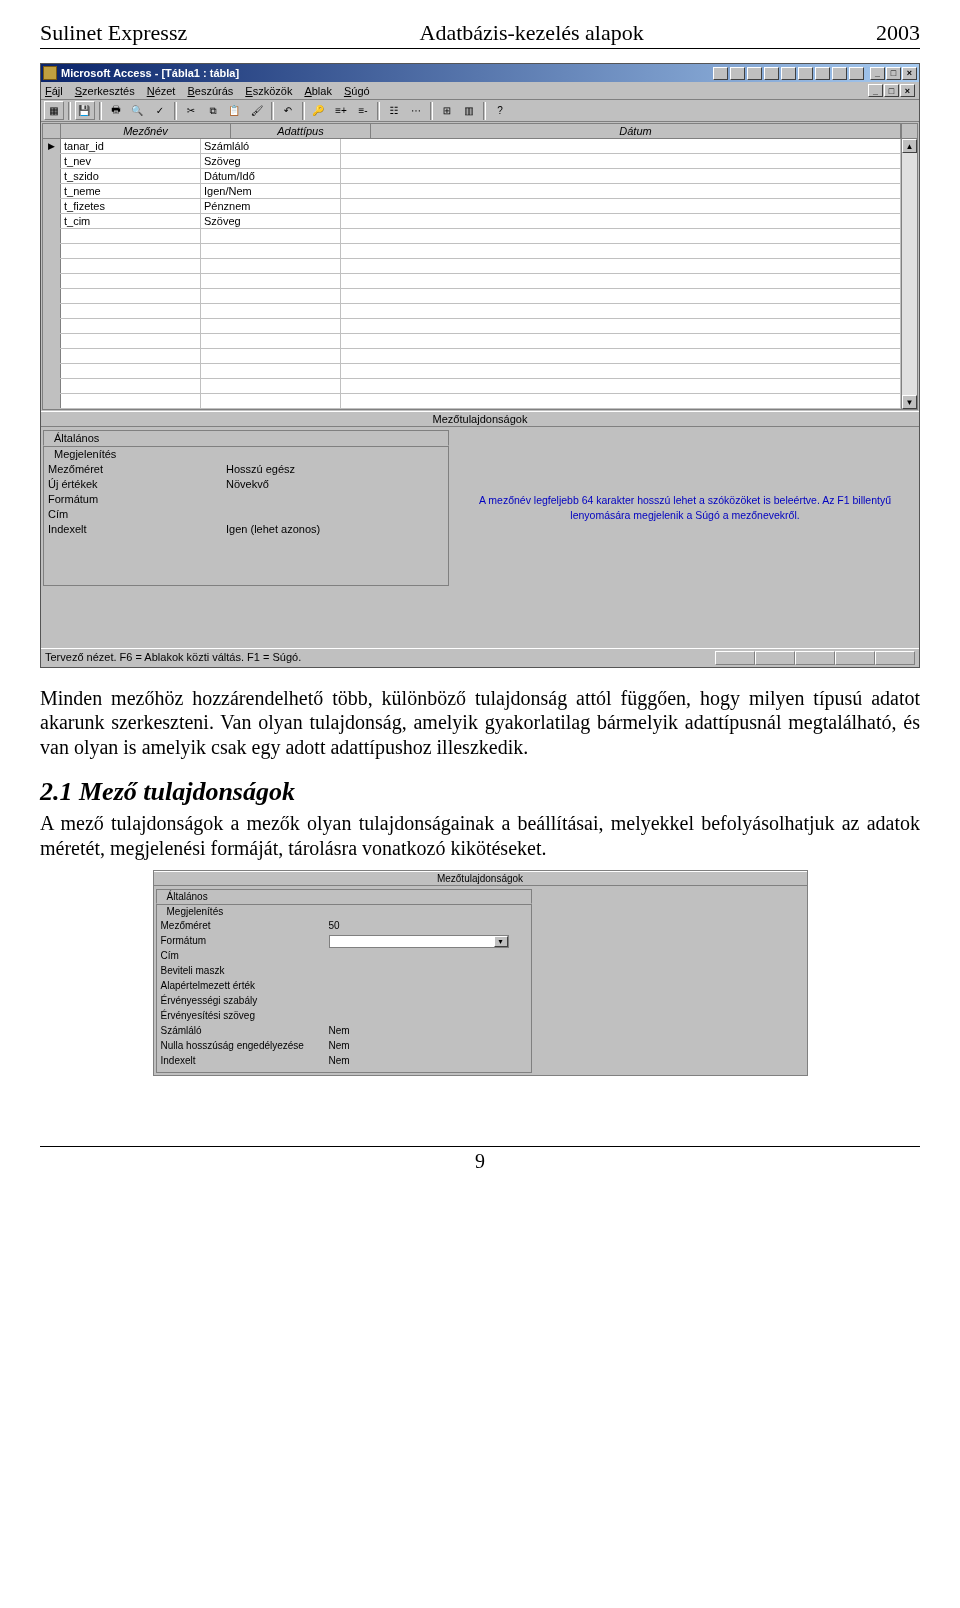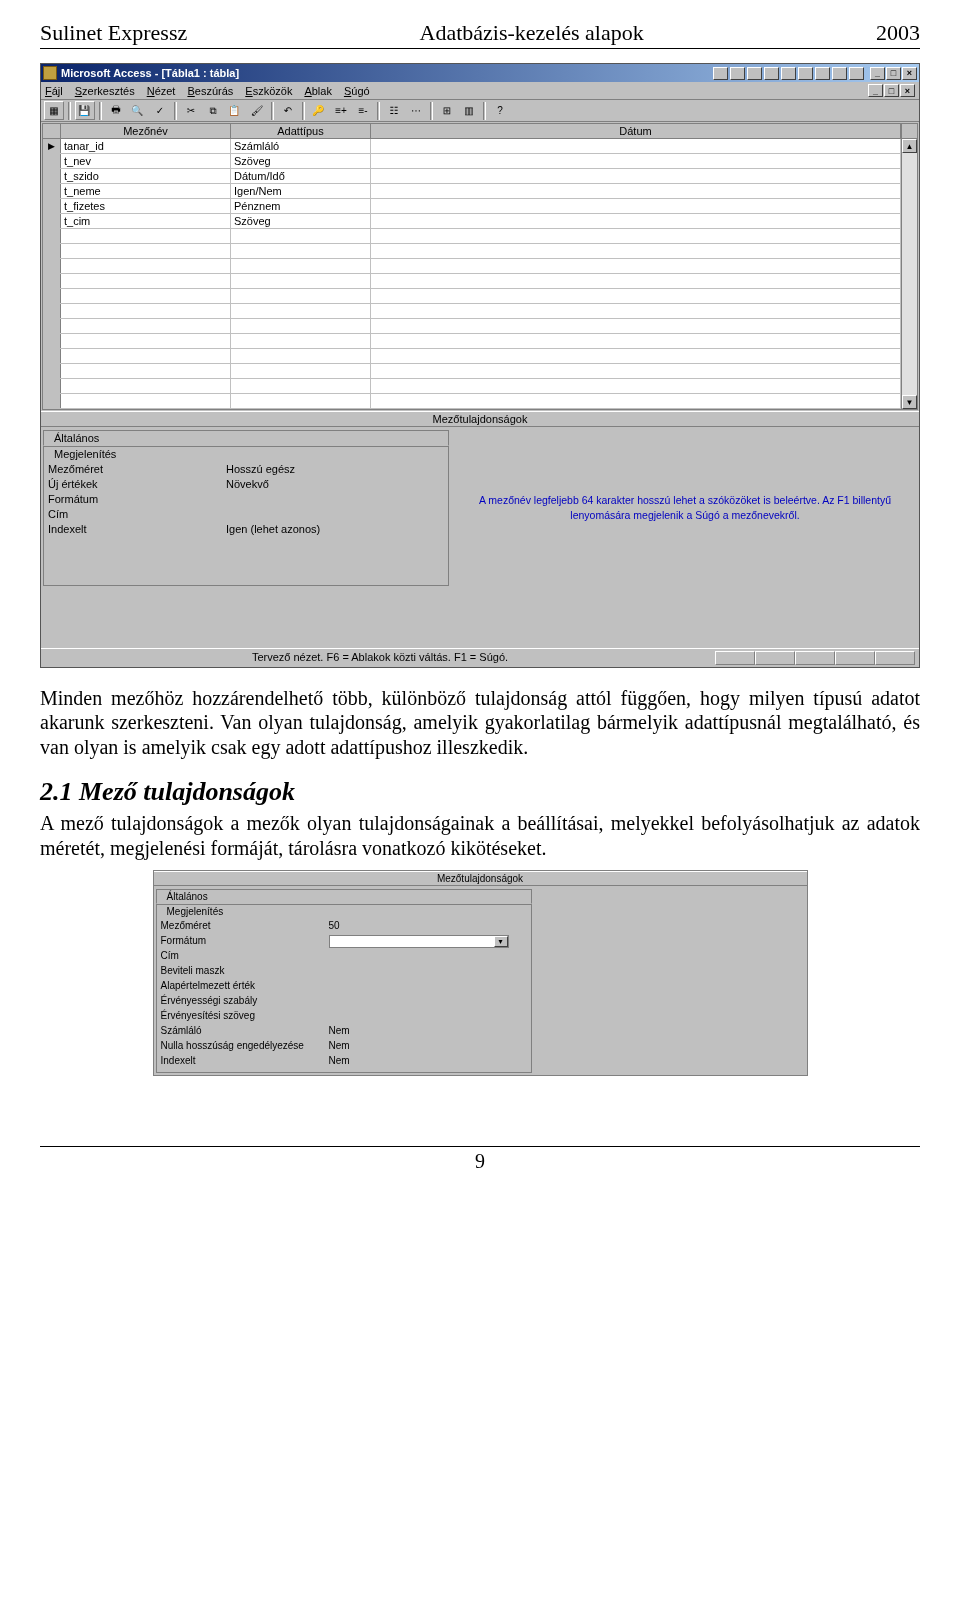--- a/index.html
+++ b/index.html
@@ -94,36 +94,36 @@
   
   .design-area { background:#fff; border:1px solid #808080; margin:1px; }
   .grid-head {
     display:flex;
     background:#c0c0c0;
     border-bottom:1px solid #808080;
   }
   .rowhandle-h { width:18px; border-right:1px solid #808080; background:#c0c0c0; }
   .colh {
     text-align:center; font-size:11px; padding:1px 0;
-    border-right:1px solid #808080; background:#c0c0c0;
+    border-right:1px solid #808080; background:#c0c0c0;font-style:italic;
   }
   .colh.c1 { width:170px; }
   .colh.c2 { width:140px; }
   .colh.c3 { flex:1; }
   .scrollh { width:16px; background:#c0c0c0; border-left:1px solid #808080; }
 
   .gridbody { position:relative; display:flex; }
   .gridrows { flex:1; }
   .grid-row { display:flex; height:15px; border-bottom:1px solid #c0c0c0; }
   .rowhandle {
     width:18px; background:#c0c0c0; border-right:1px solid #808080;
     display:flex; align-items:center; justify-content:center; font-size:9px;
   }
   .cell { border-right:1px solid #c0c0c0; padding:0 3px; font-size:11px; line-height:15px; white-space:nowrap; overflow:hidden; }
-  .cell.c1 { width:170px; }
+  .cell.c1 { width:140px; }
   .cell.c2 { width:140px; }
   .cell.c3 { flex:1; }
   .vscroll {
     width:16px; background:#c0c0c0; border-left:1px solid #808080;
     display:flex; flex-direction:column;
   }
   .vscroll .arrow {
     height:14px; background:#c0c0c0; border:1px solid #fff;
     border-right-color:#404040; border-bottom-color:#404040;
     display:flex; align-items:center; justify-content:center; font-size:8px;
@@ -157,21 +157,21 @@
     padding:10px 18px;
   }
   .fp-hint {
     color:#0000c0; font-size:10.5px; text-align:center; line-height:1.35;
   }
 
   .statusbar {
     border-top:1px solid #fff; background:#c0c0c0;
     font-size:11px; padding:2px 4px; display:flex;
   }
-  .statusbar .msg { flex:1;text-align:center; }
+  .statusbar .msg { flex:1; }
   .statusbar .cells { display:flex; gap:0; }
   .statusbar .scell { width:40px; border:1px solid #808080; border-top-color:#fff; border-left-color:#fff; height:14px; }
 
   
   .para { text-align: justify; margin-top:4px; line-height:1.22; font-size:20px; }
   .h2 { font-style: italic; font-weight:bold; font-size:26px; margin-top:18px; margin-bottom:4px; }
 
   
   .ss2 {
     width: 655px; margin: 10px auto 0 auto;

